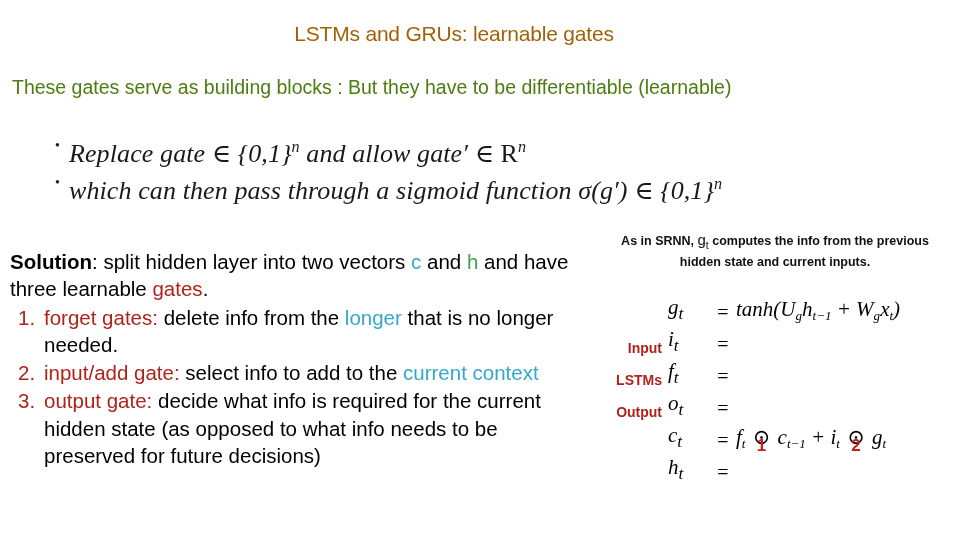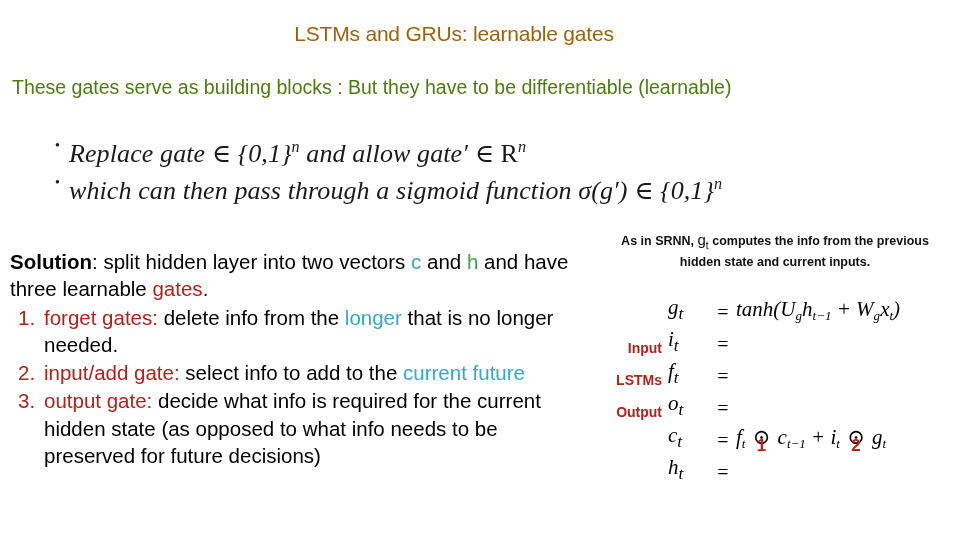--- a/index.html
+++ b/index.html
@@ -221,21 +221,21 @@
       <span>and have three learnable </span><span class="red">gates</span><span>.</span>
     </p>
 
     <ol class="olist">
 
       <li>
         <span class="num">1.</span><span class="red">forget gates</span><span class="red">: </span><span>delete info from the </span><span class="cyan">longer</span><span> that is no longer needed.</span>
       </li>
 
       <li>
-        <span class="num">2.</span><span class="red">input/add gate</span><span class="red">: </span><span>select info to add to the </span><span class="cyan">current future</span><span></span>
+        <span class="num">2.</span><span class="red">input/add gate</span><span class="red">: </span><span>select info to add to the </span><span class="cyan">current context</span><span></span>
       </li>
 
       <li>
         <span class="num">3.</span><span class="red">output gate</span><span class="red">: </span><span>decide what info is required for the current hidden state (as opposed to what info needs to be preserved for future decisions)</span>
       </li>
 
     </ol>
   </div>
 
   <div class="right-caption">

